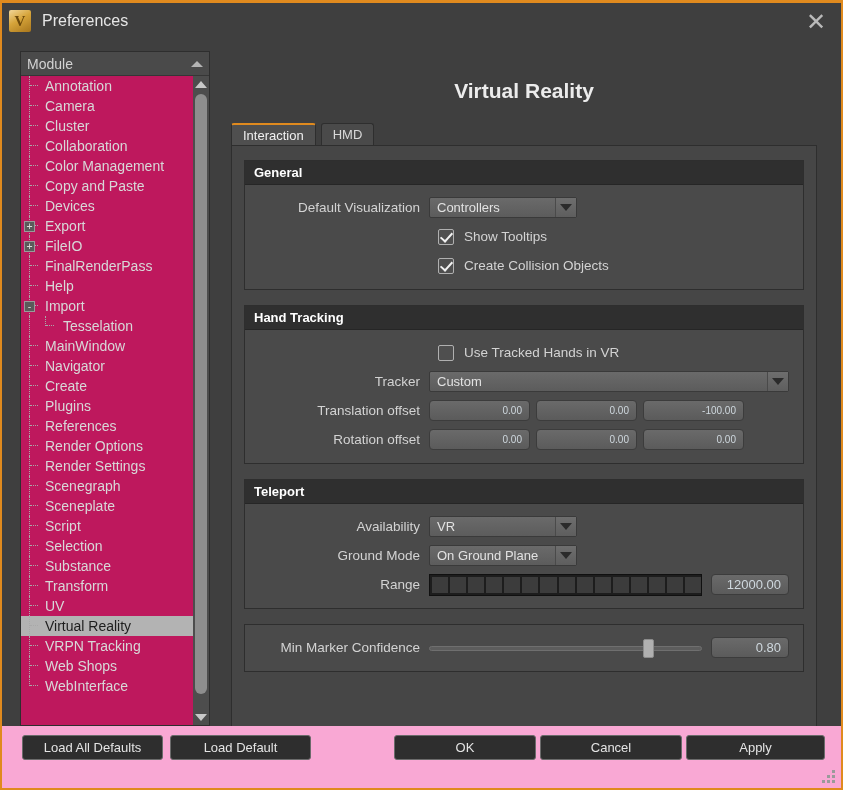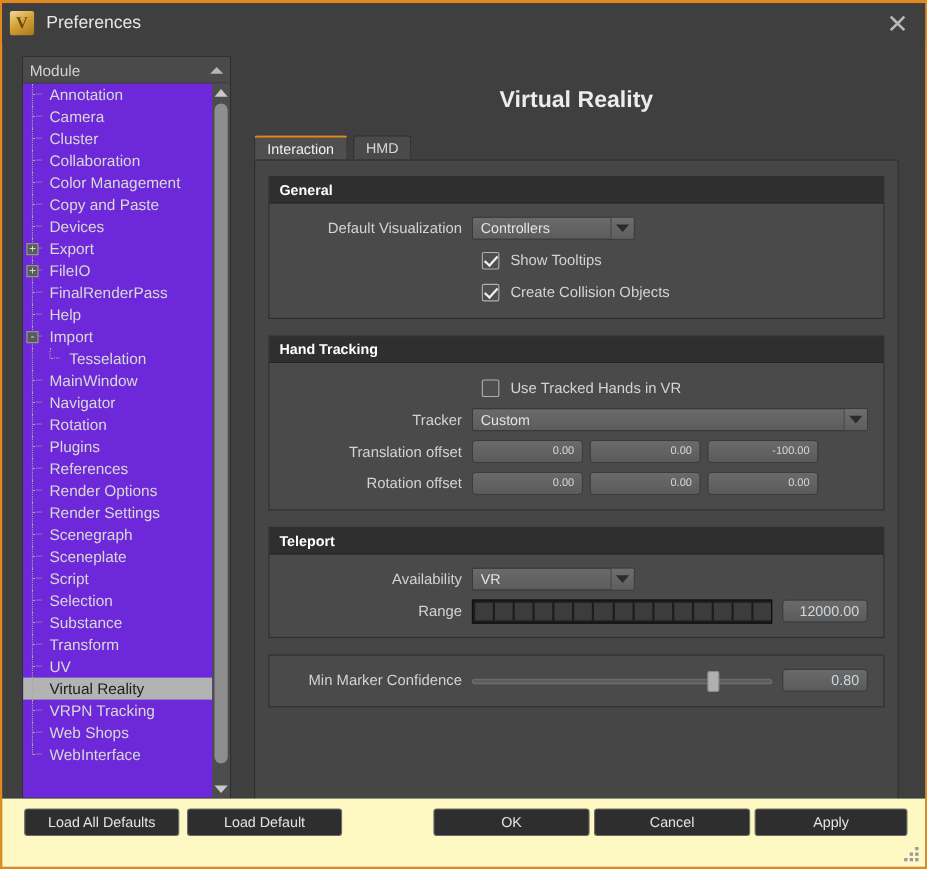--- a/index.html
+++ b/index.html
@@ -83,21 +83,21 @@
     position: absolute; right: 6px; top: 9px;
     width: 0; height: 0;
     border-left: 6px solid transparent;
     border-right: 6px solid transparent;
     border-bottom: 6px solid #b4b4b4;
   }
   #tree-wrap {
     position: relative;
     flex: 1 1 auto;
     overflow: hidden;
-    background: #6d28d9;
+    background: #be185d;
     padding-left: 16px;
   }
   #tree {
     position: absolute;
     left: 0; top: 0; right: 16px; bottom: 0;
     overflow: hidden;
   }
   .tree-row {
     position: relative;
     height: 20px;
@@ -413,21 +413,21 @@
     font-size: 13px;
     color: #cfd8de;
     cursor: text;
   }
 
   
   #footer {
     position: absolute;
     left: 0; right: 0; bottom: 0;
     height: 62px;
-    background: #fef9c3;
+    background: #f9a8d4;
   }
   .btn {
     position: absolute;
     top: 9px;
     height: 25px;
     background: #2e2e2e;
     border: 1px solid #6b6b6b;
     border-radius: 3px;
     color: #e4e4e4;
     font-size: 13px;
@@ -562,21 +562,21 @@
             <div class="tree-row">
               <div class="branch">
                 <span class="elbow"></span>
               </div>
               <span class="tree-label">Navigator</span>
             </div>
             <div class="tree-row">
               <div class="branch">
                 <span class="elbow"></span>
               </div>
-              <span class="tree-label">Rotation</span>
+              <span class="tree-label">Create</span>
             </div>
             <div class="tree-row">
               <div class="branch">
                 <span class="elbow"></span>
               </div>
               <span class="tree-label">Plugins</span>
             </div>
             <div class="tree-row">
               <div class="branch">
                 <span class="elbow"></span>
@@ -767,20 +767,29 @@
             <div class="row">
               <div class="rlabel lbl-170">Availability</div>
               <div class="combo combo-160">
                 <div class="cval">VR</div>
                 <div class="carrowbox">
                     <span class="carrow"></span>
                   </div>
               </div>
             </div>
 
+            <div class="row">
+              <div class="rlabel lbl-170">Ground Mode</div>
+              <div class="combo combo-160">
+                <div class="cval">On Ground Plane</div>
+                <div class="carrowbox">
+                    <span class="carrow"></span>
+                  </div>
+              </div>
+            </div>
 
             <div class="row">
               <div class="rlabel lbl-170">Range</div>
               <div class="rangebar" id="range-bar">
                   <div class="seg"></div>
                   <div class="seg"></div>
                   <div class="seg"></div>
                   <div class="seg"></div>
                   <div class="seg"></div>
                   <div class="seg"></div>

